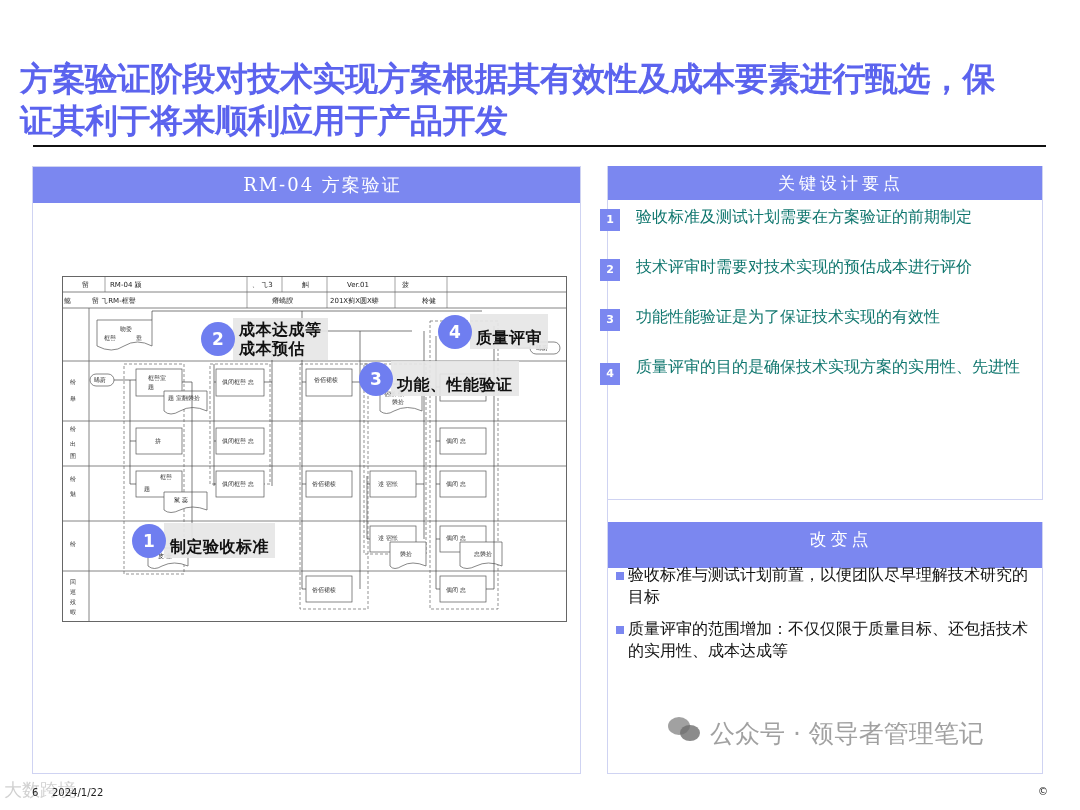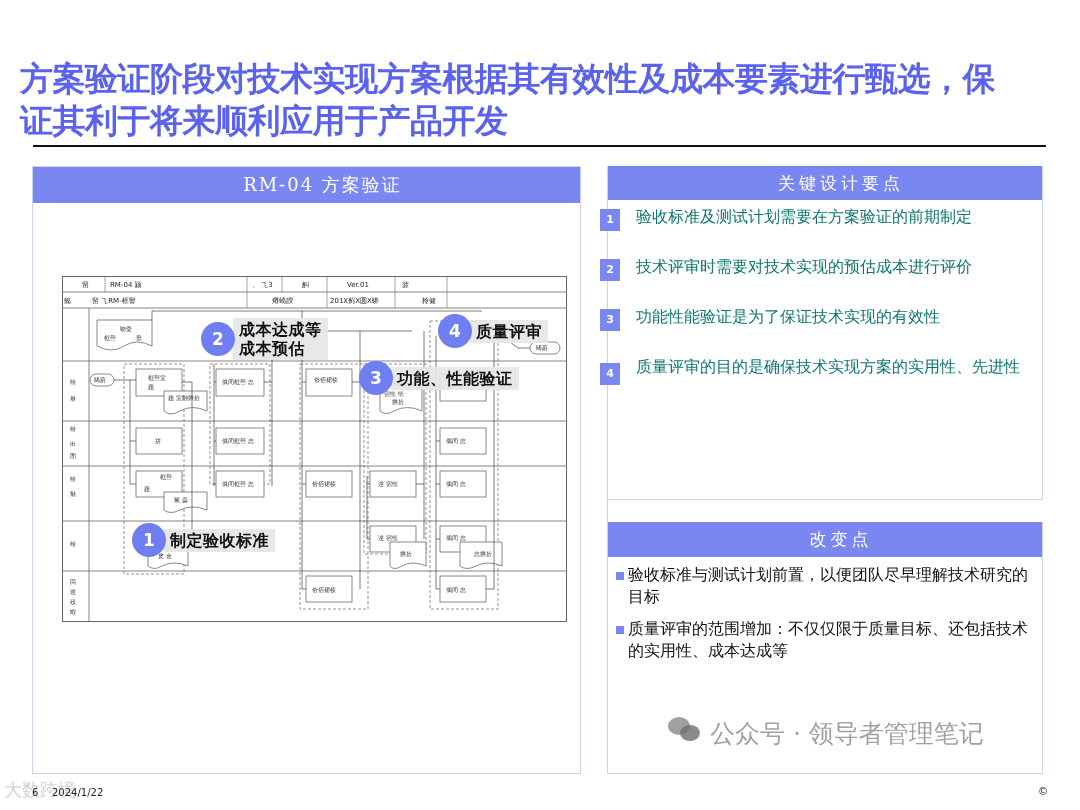--- a/index.html
+++ b/index.html
@@ -18,21 +18,21 @@
   .panel-head {
     background: #7b87f0; color: #fff; text-align: center;
     font-family: "DejaVu Serif", "Liberation Serif", serif; font-size: 18px; letter-spacing: 2px;
     height: 36px; line-height: 36px; padding-left: 32px;
   }
 
   
   .panel-right1 { position: absolute; left: 607px; top: 166px; width: 436px; height: 334px; border: 1px solid #cfd3f2; border-top: none; }
   .panel-right1 .panel-head { height: 34px; line-height: 34px; font-size: 17px; letter-spacing: 4px; }
   .panel-right2 { position: absolute; left: 607px; top: 522px; width: 436px; height: 252px; border: 1px solid #cfd3f2; border-top: none; }
-  .panel-right2 .panel-head { height: 35px; line-height: 35px; font-size: 17px; letter-spacing: 4px; }
+  .panel-right2 .panel-head { height: 46px; line-height: 35px; font-size: 17px; letter-spacing: 4px; }
 
   .kp-line { position: absolute; left: 607px; top: 200px; width: 1px; height: 574px; background: #cfd3f2; }
   .kp-list { position: absolute; left: 600px; top: 205px; width: 440px; }
   .kp-item { position: relative; display: flex; align-items: flex-start; }
   .kp-badge {
     width: 20px; height: 22px; background: #7b87f0; color: #fff;
     font-size: 11px; font-weight: bold; text-align: center; line-height: 22px; flex: none; margin-top: 4px;
   }
   .kp-text { margin-left: 16px; font-size: 16px; line-height: 23px; color: #0f766e; width: 400px; }
 
@@ -47,21 +47,21 @@
   .tiny { font-size: 6px; fill: #333; font-family: "DejaVu Sans", sans-serif; }
   .hdr { font-size: 7px; fill: #222; font-family: "DejaVu Sans", sans-serif; }
 
   .callout { position: absolute; display: flex; align-items: center; }
   .callout-num {
     width: 34px; height: 34px; border-radius: 50%; background: #6f7ef0; color: #fff;
     font-size: 17px; font-weight: bold; text-align: center; line-height: 34px; flex: none; z-index: 2;
   }
   .callout-label {
     background: rgba(230,230,230,0.92); font-weight: bold; font-size: 16px; line-height: 19px;
-    padding: 2px 6px 2px 6px; color: #111; margin-left: -2px; letter-spacing: 0.5px;
+    padding: 14px 6px 2px 6px; color: #111; margin-left: -2px; letter-spacing: 0.5px;
   }
 
   .footer-page { position: absolute; left: 32px; top: 787px; font-size: 10px; color: #222; }
   .footer-date { position: absolute; left: 52px; top: 787px; font-size: 10px; color: #222; }
   .footer-wm { position: absolute; left: 4px; top: 778px; font-size: 18px; color: rgba(150,150,150,0.45); }
   .copyright { position: absolute; left: 1038px; top: 786px; font-size: 10px; color: #222; }
   .wechat-wm {
     position: absolute; left: 668px; top: 717px; font-size: 25px; color: rgba(130,130,130,0.75);
     display: flex; align-items: flex-start;
   }

